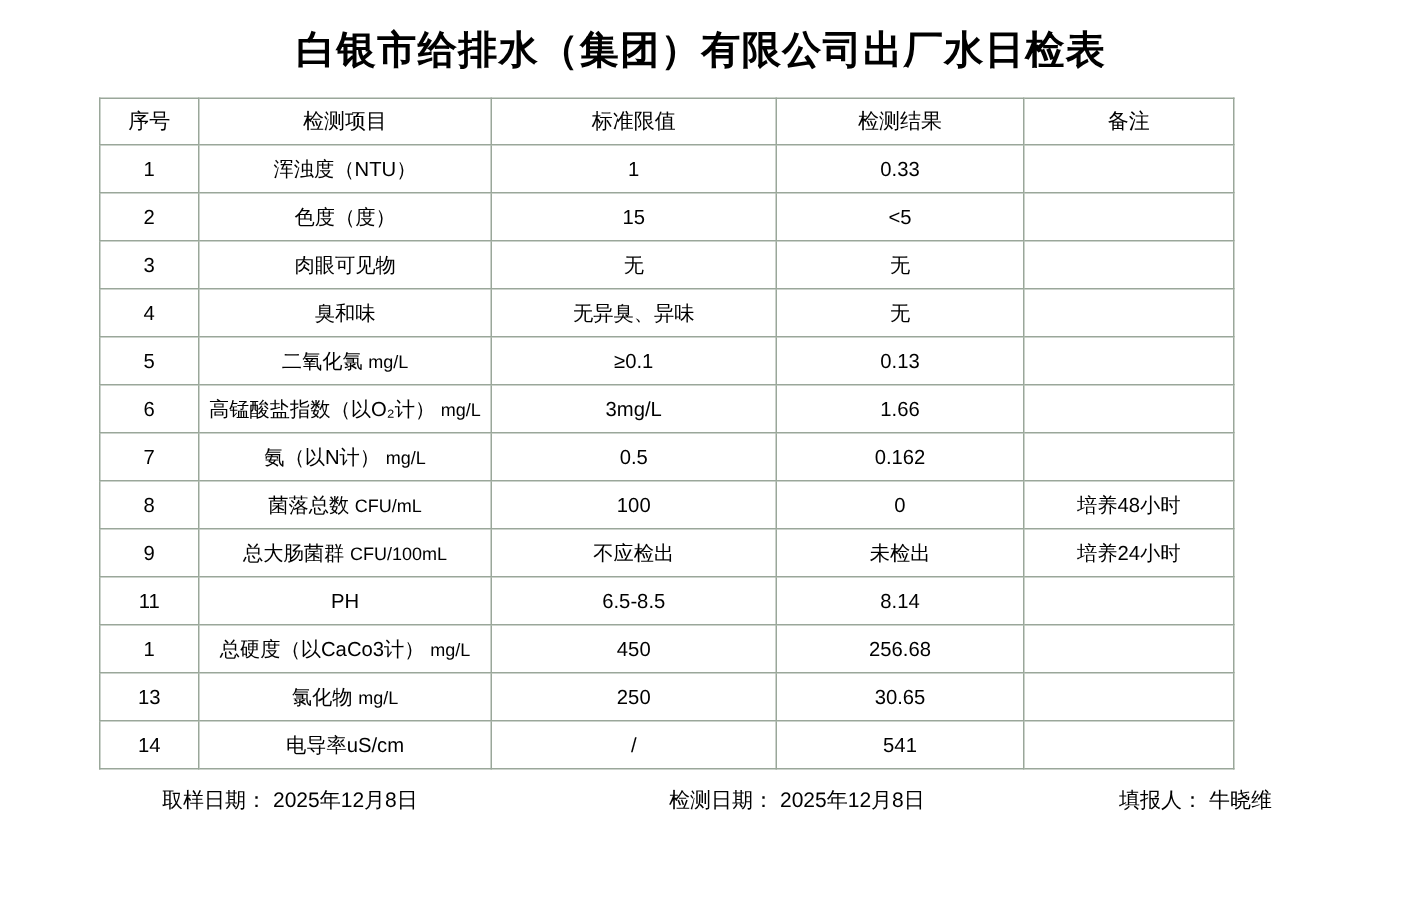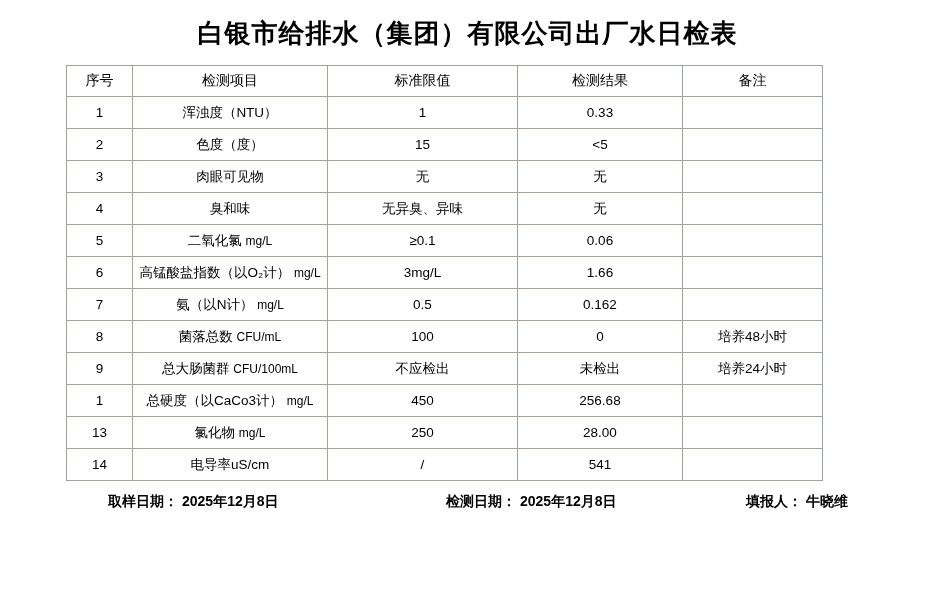--- a/index.html
+++ b/index.html
@@ -60,21 +60,20 @@
 
   .unit {
     font-size: 12px;
     text-align: center;
   }
   .footer {
     padding: 12px 62px 0 66px;
     display: flex;
     font-size: 14px;
     align-items: baseline;
-    font-weight: bold;
   }
   .f-sample { width: 320px; padding-left: 42px; }
   .f-test   { width: 300px; padding-left: 18px;}
   .f-filler { flex: 1; }
   .f-label { }
   .f-value { margin-left: 4px; }
 </style>
 </head>
 <body>
 
@@ -126,21 +125,21 @@
             <td>4</td>
             <td><span>臭和味</span></td>
             <td>无异臭、异味</td>
             <td>无</td>
             <td></td>
           </tr>
           <tr>
             <td>5</td>
             <td><span>二氧化氯</span> <span class="unit">mg/L</span></td>
             <td>≥0.1</td>
-            <td>0.06</td>
+            <td>0.13</td>
             <td></td>
           </tr>
           <tr>
             <td>6</td>
             <td><span>高锰酸盐指数（以O₂计）</span> <span class="unit">mg/L</span></td>
             <td>3mg/L</td>
             <td>1.66</td>
             <td></td>
           </tr>
           <tr>
@@ -158,31 +157,38 @@
             <td>培养48小时</td>
           </tr>
           <tr>
             <td>9</td>
             <td><span>总大肠菌群</span> <span class="unit">CFU/100mL</span></td>
             <td>不应检出</td>
             <td>未检出</td>
             <td>培养24小时</td>
           </tr>
           <tr>
+            <td>11</td>
+            <td><span>PH</span></td>
+            <td>6.5-8.5</td>
+            <td>8.14</td>
+            <td></td>
+          </tr>
+          <tr>
             <td>1</td>
             <td><span>总硬度（以CaCo3计）</span> <span class="unit">mg/L</span></td>
             <td>450</td>
             <td>256.68</td>
             <td></td>
           </tr>
           <tr>
             <td>13</td>
             <td><span>氯化物</span> <span class="unit">mg/L</span></td>
             <td>250</td>
-            <td>28.00</td>
+            <td>30.65</td>
             <td></td>
           </tr>
           <tr>
             <td>14</td>
             <td><span>电导率uS/cm</span></td>
             <td>/</td>
             <td>541</td>
             <td></td>
           </tr>
         </tbody>

